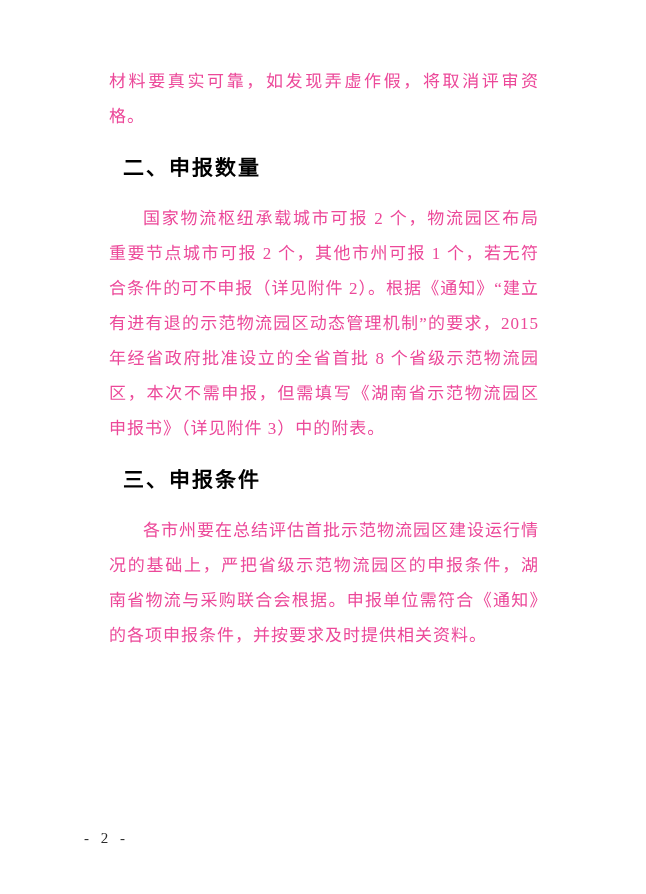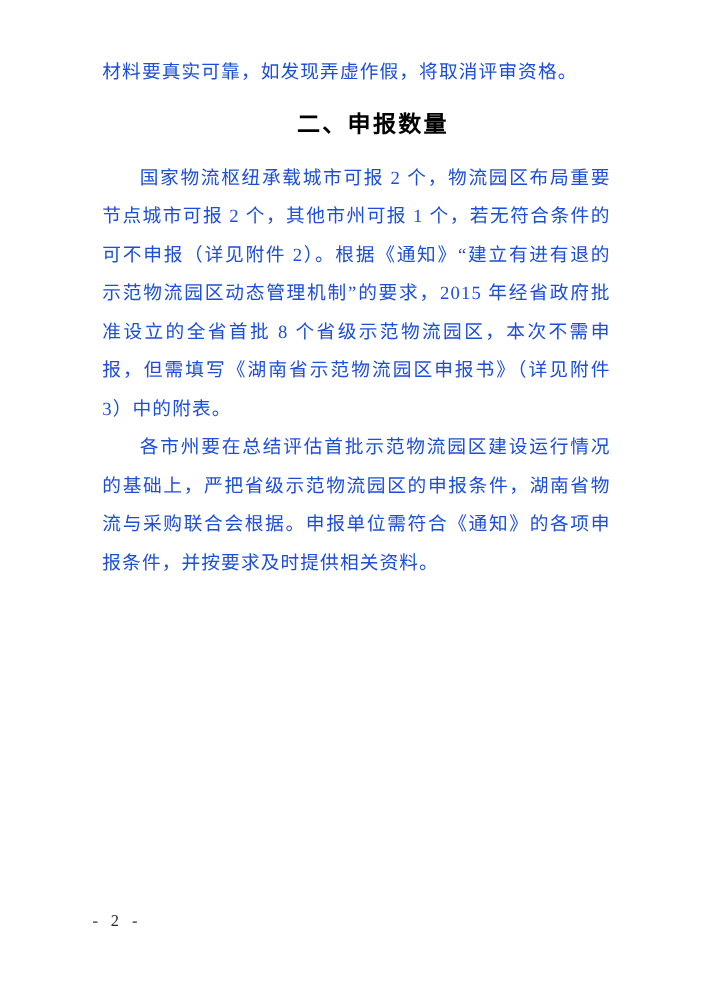--- a/index.html
+++ b/index.html
@@ -16,59 +16,59 @@
     overflow: hidden;
     font-family: "Liberation Serif", "DejaVu Serif", serif;
   }
   .content {
     position: absolute;
     left: 93px;
     top: 48px;
     width: 462px;
   }
   .para {
-    margin: 0;
+    margin: 16px;
     font-size: 17px;
     line-height: 35px;
     letter-spacing: 1px;
     text-align: justify;
-    color: #1d4ed8;
+    color: #ec4899;
     text-indent: 2em;
     font-family: "Liberation Serif", "DejaVu Serif", serif;
     font-weight: 400;
   }
   .para.no-indent {
     text-indent: 0;
   }
   .heading {
-    margin: 13px;
+    margin: 0;
     padding-left: 30px;
     font-size: 21px;
     line-height: 35px;
     letter-spacing: 2px;
     font-weight: 700;
     color: #000000;
     font-family: "Liberation Sans", "DejaVu Sans", sans-serif;
-    text-align: center;
   }
   .page-number {
     position: absolute;
     left: 84px;
     top: 828px;
     font-size: 15px;
     line-height: 20px;
     letter-spacing: 4px;
     color: #2b2b2b;
     font-family: "Liberation Serif", "DejaVu Serif", serif;
   }
 </style>
 </head>
 <body>
 
 <div class="page">
   <main class="content">
     <p class="para no-indent">材料要真实可靠，如发现弄虚作假，将取消评审资格。</p>
     <h2 class="heading">二、申报数量</h2>
     <p class="para">国家物流枢纽承载城市可报 2 个，物流园区布局重要节点城市可报 2 个，其他市州可报 1 个，若无符合条件的可不申报（详见附件 2）。根据《通知》“建立有进有退的示范物流园区动态管理机制”的要求，2015 年经省政府批准设立的全省首批 8 个省级示范物流园区，本次不需申报，但需填写《湖南省示范物流园区申报书》（详见附件 3）中的附表。</p>
+    <h2 class="heading">三、申报条件</h2>
     <p class="para">各市州要在总结评估首批示范物流园区建设运行情况的基础上，严把省级示范物流园区的申报条件，湖南省物流与采购联合会根据。申报单位需符合《通知》的各项申报条件，并按要求及时提供相关资料。</p>
   </main>
   <div class="page-number">- 2 -</div>
 </div>
 
 </body></html>

